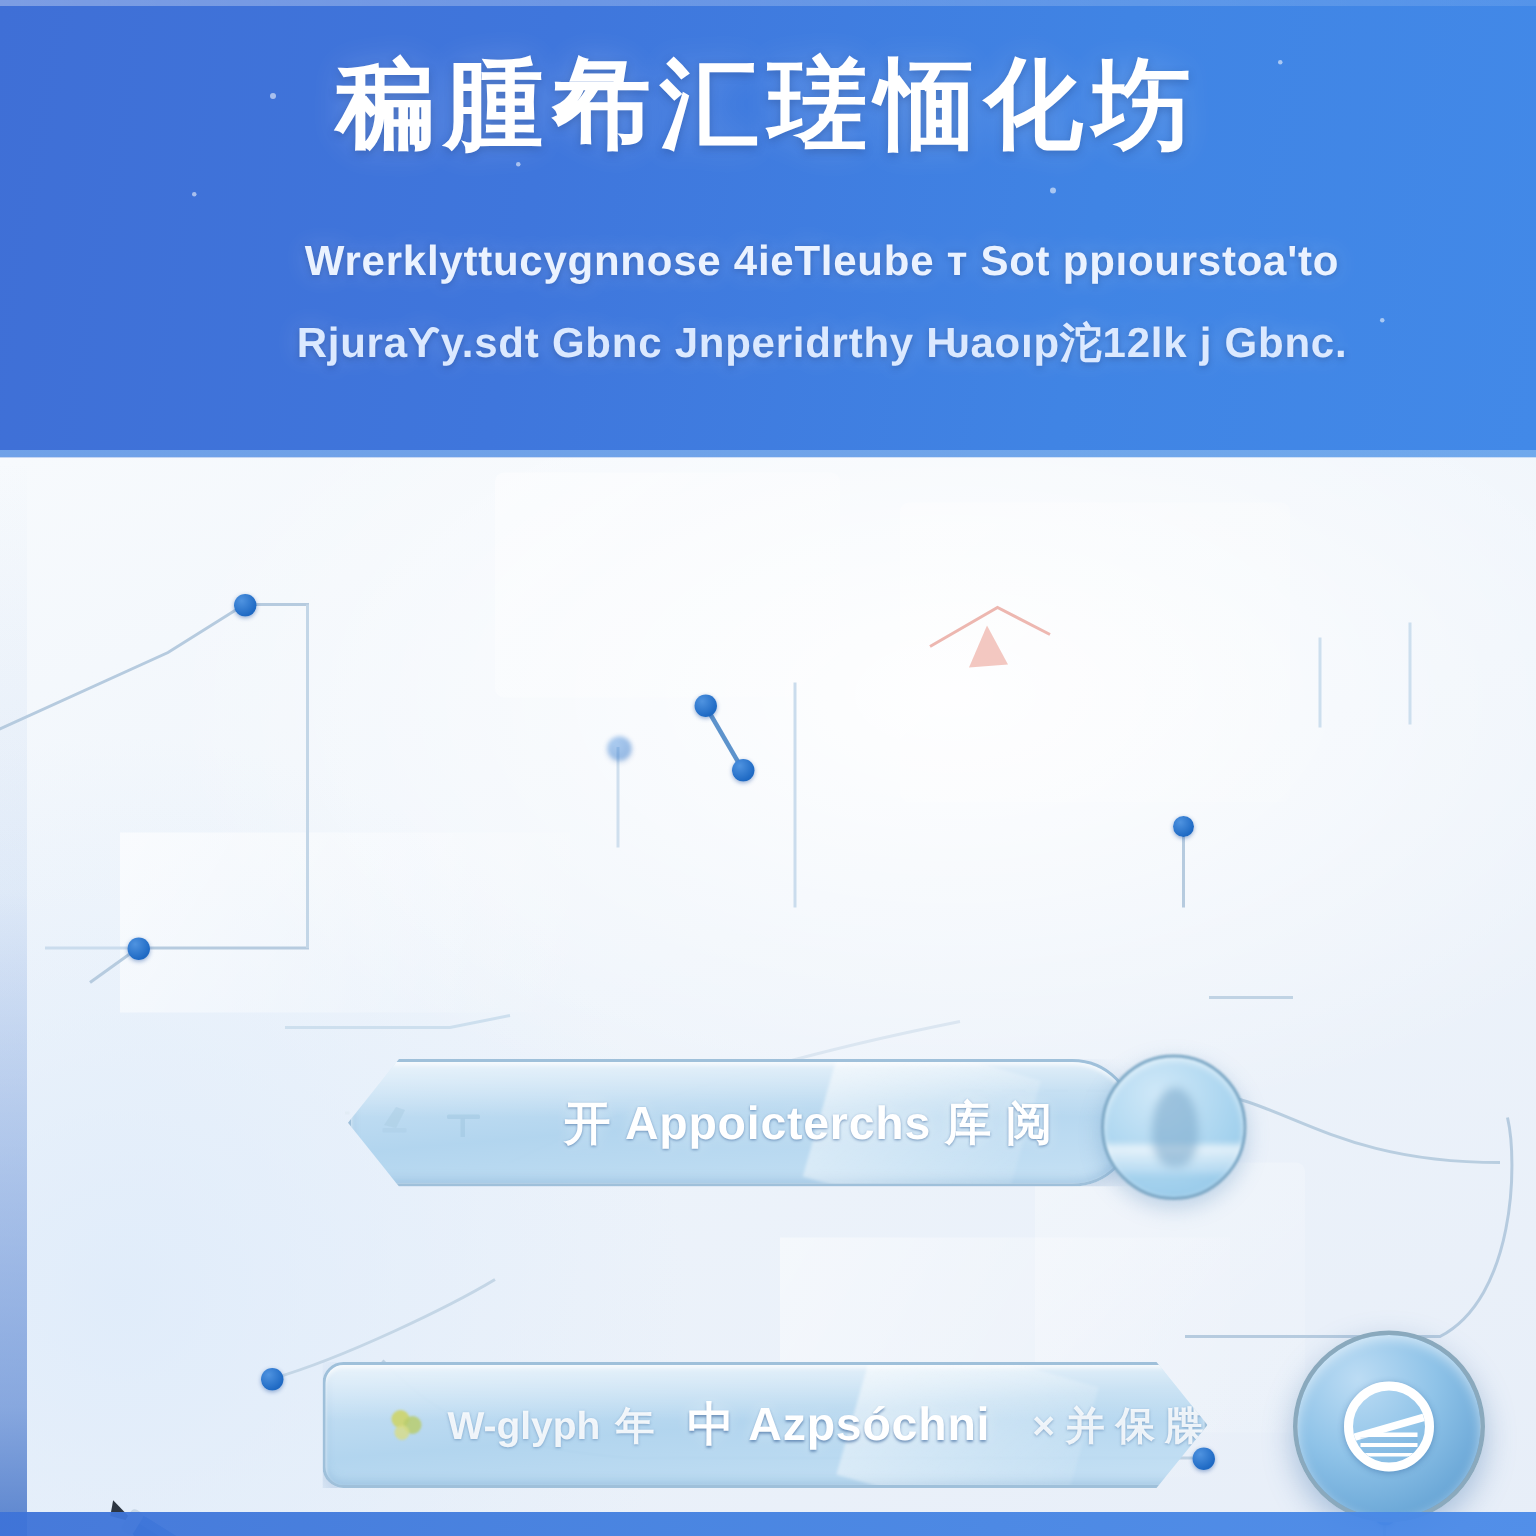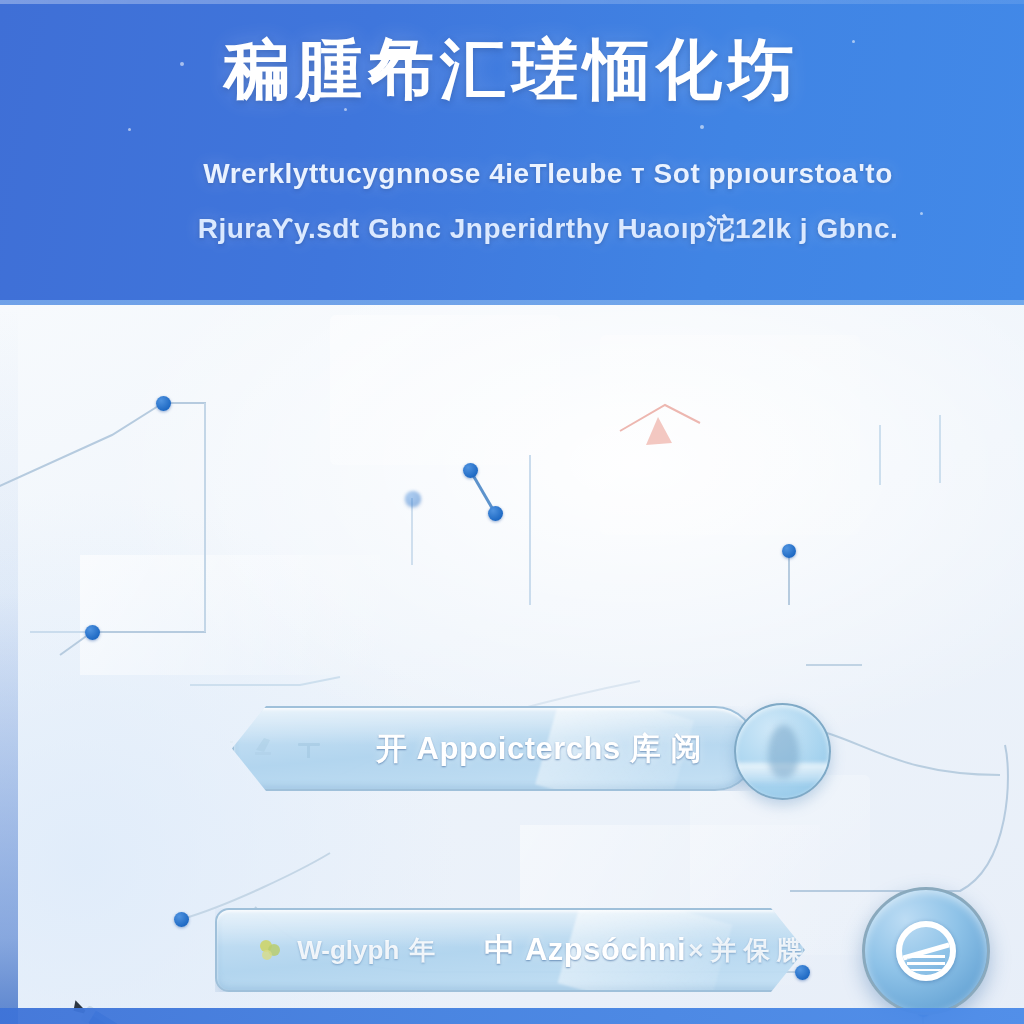--- a/index.html
+++ b/index.html
@@ -105,21 +105,21 @@
     text-shadow:0 1px 2px rgba(70,110,160,.70), 0 0 10px rgba(255,255,255,.35);
     white-space:nowrap;letter-spacing:.5px;filter:blur(.35px);
   }
   .pill-icons{
     position:relative;z-index:3;display:flex;align-items:center;gap:10px;
     font-size:26px;font-weight:bold;color:rgba(255,255,255,.88);
     text-shadow:0 1px 2px rgba(90,130,175,.6);
     filter:blur(.5px);white-space:nowrap;
   }
   .pill-trail{
-    position:relative;z-index:3;margin-left:2px;
+    position:relative;z-index:3;margin-left:28px;
     font-size:26px;font-weight:bold;color:rgba(255,255,255,.85);
     text-shadow:0 1px 2px rgba(90,130,175,.6);filter:blur(.5px);white-space:nowrap;
   }
   .leaf-icon{
     width:30px;height:26px;position:relative;flex:0 0 auto;filter:blur(.6px);
   }
 
   
   #pill-applications{
     left:232px;top:378px;width:525px;height:85px;
@@ -303,21 +303,21 @@
       <div class="glass"></div>
       <div class="pill-icons">
         <svg class="leaf-icon" viewBox="0 0 30 26">
           <circle cx="9" cy="9" r="6" fill="#cdd46a" opacity=".9"></circle>
           <circle cx="17" cy="13" r="6" fill="#b8cc6e" opacity=".85"></circle>
           <circle cx="10" cy="18" r="5" fill="#d8dc86" opacity=".8"></circle>
         </svg>
         <span>W-glyph</span>
         <span>年</span>
       </div>
-      <div class="pill-label" style="margin-left:49px;">中 Azpsóchni</div>
+      <div class="pill-label" style="margin-left:22px;">中 Azpsóchni</div>
       <div class="pill-trail">× 并 保 牒</div>
     </div>
 
     <div class="badge" id="badge-photo">
       <div class="shelf"></div>
       <div class="blob"></div>
     </div>
 
     <div class="badge" id="badge-doc">
       <div class="glyph"></div>

